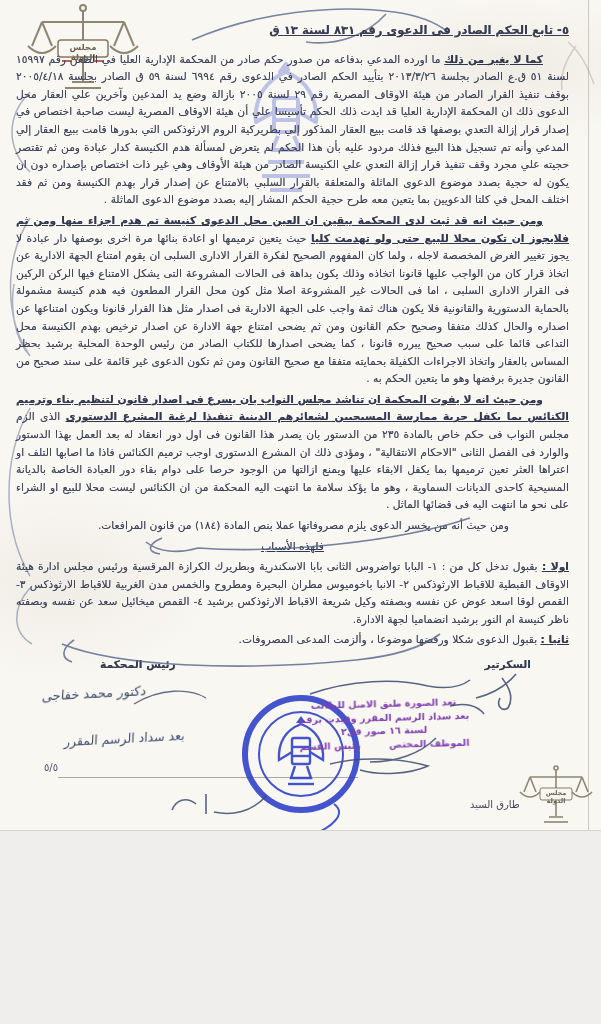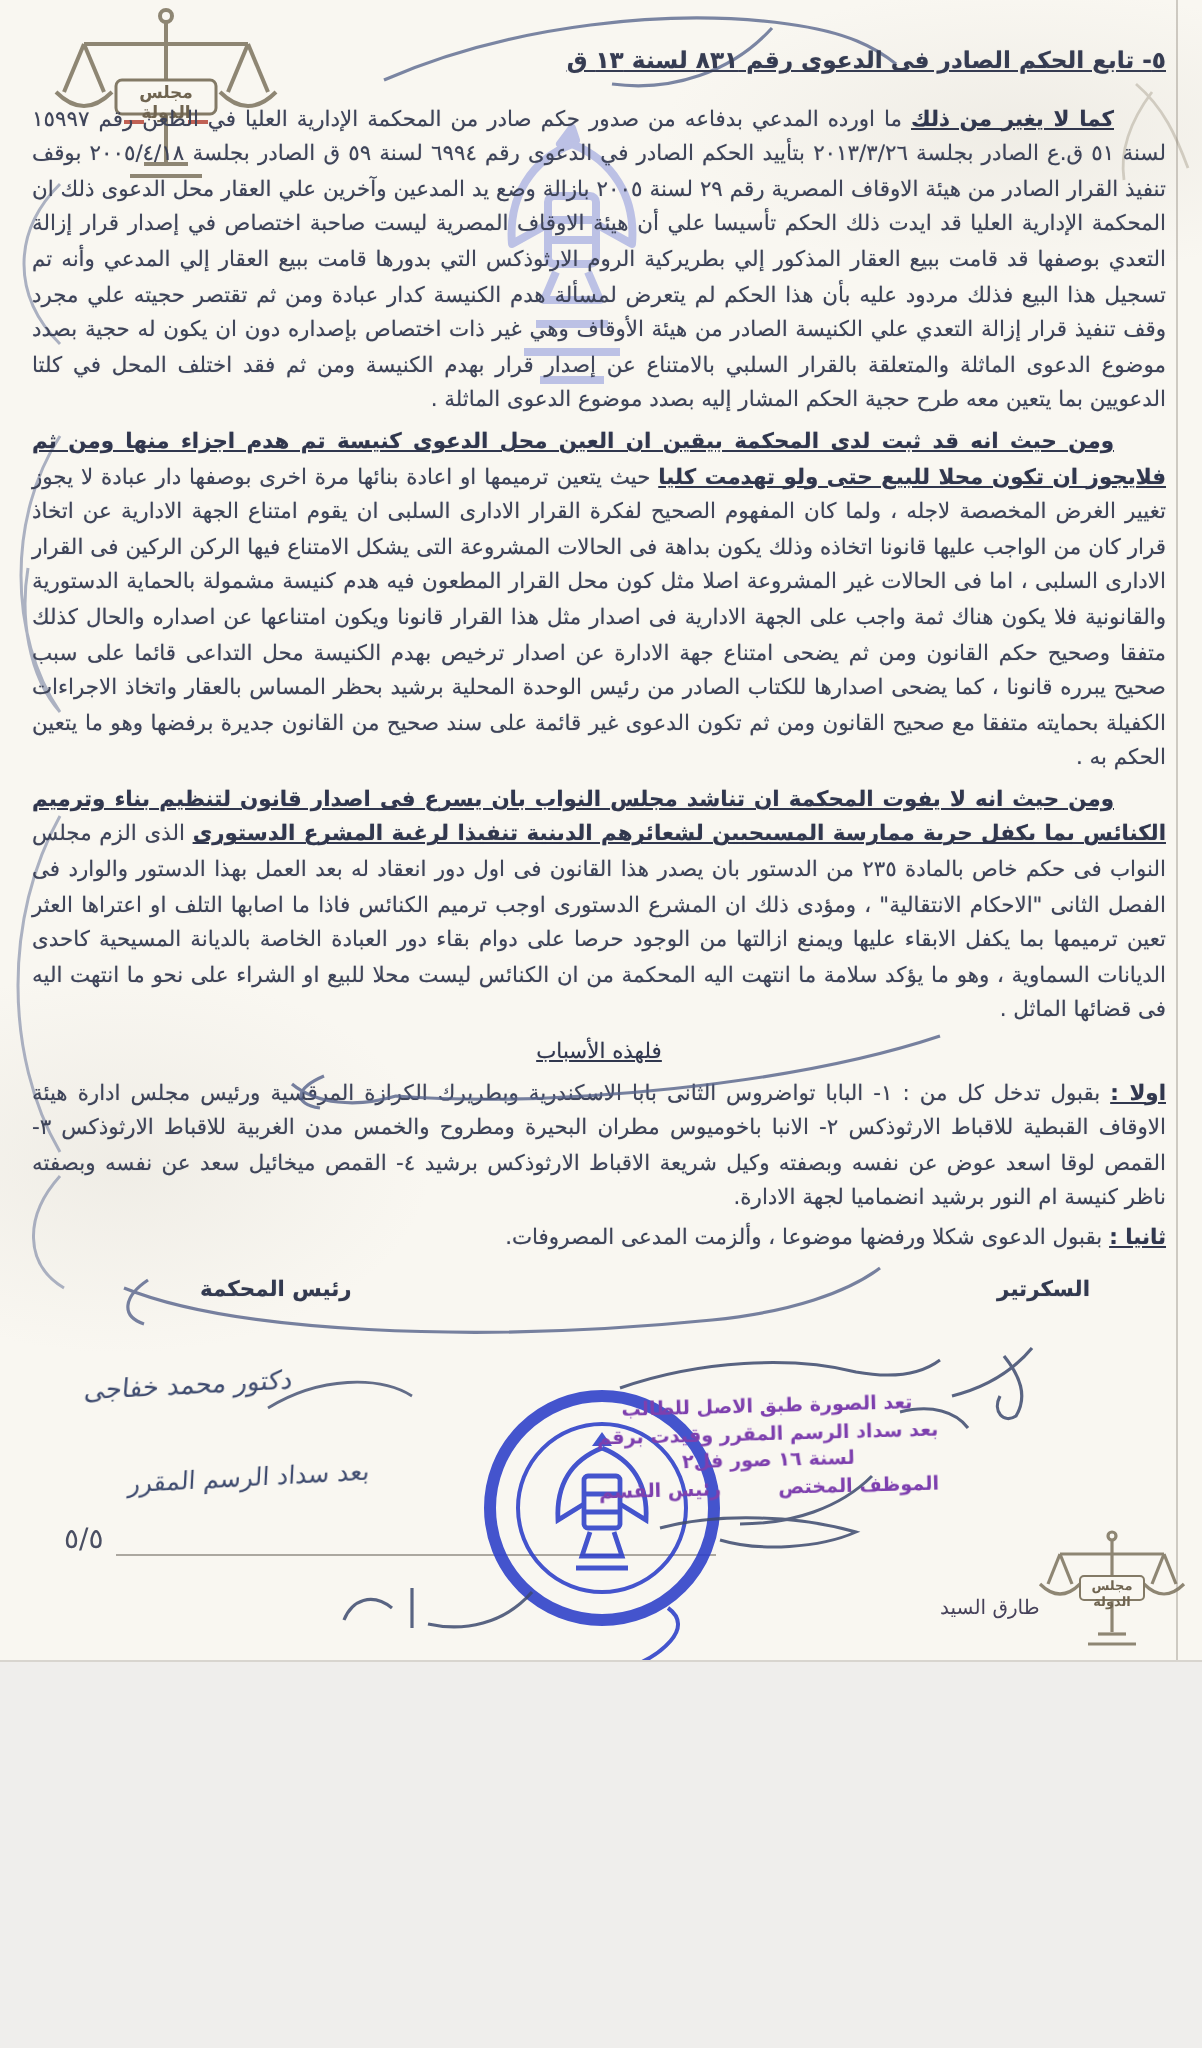--- a/index.html
+++ b/index.html
@@ -7,35 +7,35 @@
   .canvas{position:relative;width:601px;height:1024px;background:#efeeec;overflow:hidden;}
   .page{
     position:absolute;top:0;left:0;width:601px;height:830px;overflow:hidden;direction:rtl;
     background:
       radial-gradient(ellipse 300px 120px at 85% 8%, rgba(210,205,195,.25), transparent 60%),
       radial-gradient(ellipse 260px 160px at 10% 70%, rgba(205,200,190,.22), transparent 60%),
       #f9f7f1;
     border-bottom:1px solid #d8d5cf;
   }
   .edge-right{position:absolute;top:0;right:12px;width:1px;height:830px;background:rgba(125,118,105,.35);}
-  .flow{position:absolute;top:22px;right:18px;left:16px;color:#3e4459;font-size:10.7px;line-height:17.6px;text-align:justify;text-shadow:0 0 .4px rgba(62,68,89,.55);}
+  .flow{position:absolute;top:22px;right:32px;left:16px;color:#3e4459;font-size:10.7px;line-height:17.6px;text-align:justify;text-shadow:0 0 .4px rgba(62,68,89,.55);}
   .case-line{font-size:11.6px;text-decoration:underline;margin:0 0 11px 0;font-weight:bold;color:#363c52;}
   .para{margin:0 0 3px 0;text-indent:26px;}
   .lead{font-weight:bold;text-decoration:underline;color:#31374e;}
   .plain-line{margin:0 0 2px 0;text-indent:60px;}
   .center-title{text-align:center;font-weight:normal;text-decoration:underline;margin:3px 0 3px;color:#31374e;}
   .ruling-title{font-weight:bold;text-decoration:underline;margin:0 0 2px;color:#31374e;}
   .item{margin:0 0 2px 0;}
   .item-label{font-weight:bold;text-decoration:underline;color:#31374e;margin-top:17px;}
   .sig-row{display:flex;justify-content:space-between;margin-top:8px;padding:0 38px 0 84px;font-weight:bold;color:#333a50;}
   .sig-title{}
   .hand{position:absolute;color:#3d4a6e;transform:rotate(-4deg);letter-spacing:-.5px;filter:blur(.3px);font-size:12px;}
   .pres-sign{left:42px;top:686px;font-size:13px;transform:rotate(-3deg) skewX(-8deg);}
   .fee-note{left:64px;top:731px;font-size:12.5px;transform:rotate(-3deg) skewX(-6deg);}
-  .page-num{position:absolute;left:32px;top:762px;font-size:14px;color:#4a4f63;}
+  .page-num{position:absolute;left:44px;top:762px;font-size:10px;color:#4a4f63;}
   .pn-line{position:absolute;left:58px;top:777px;width:300px;height:1px;background:rgba(110,104,92,.55);}
   .clerk-name{position:absolute;left:436px;top:799px;font-size:10px;color:#47425a;filter:blur(.25px);margin-left:34px;}
   .stamp-text{position:absolute;left:293px;top:697px;width:182px;direction:rtl;text-align:center;color:#7d3fae;font-weight:bold;font-size:9.6px;line-height:13.5px;filter:blur(.25px);transform:rotate(-1.5deg);}
   .stamp-sign-row{display:flex;justify-content:space-between;padding:0 6px;}
   .abs{position:absolute;}
   svg{display:block;}
 </style>
 </head>
 <body>
 
@@ -109,20 +109,21 @@
 
     <div class="flow">
       <div class="case-line">٥- تابع الحكم الصادر فى الدعوى رقم ٨٣١ لسنة ١٣ ق</div>
 
       <p class="para"><span class="lead">كما لا يغير من ذلك</span> <span>ما اورده المدعي بدفاعه من صدور حكم صادر من المحكمة الإدارية العليا في الطعن رقم ١٥٩٩٧ لسنة ٥١ ق.ع الصادر بجلسة ٢٠١٣/٣/٢٦ بتأييد الحكم الصادر في الدعوى رقم ٦٩٩٤ لسنة ٥٩ ق الصادر بجلسة ٢٠٠٥/٤/١٨ بوقف تنفيذ القرار الصادر من هيئة الاوقاف المصرية رقم ٢٩ لسنة ٢٠٠٥ بازالة وضع يد المدعين وآخرين علي العقار محل الدعوى ذلك ان المحكمة الإدارية العليا قد ايدت ذلك الحكم تأسيسا علي أن هيئة الاوقاف المصرية ليست صاحبة اختصاص في إصدار قرار إزالة التعدي بوصفها قد قامت ببيع العقار المذكور إلي بطريركية الروم الارثوذكس التي بدورها قامت ببيع العقار إلي المدعي وأنه تم تسجيل هذا البيع فذلك مردود عليه بأن هذا الحكم لم يتعرض لمسألة هدم الكنيسة كدار عبادة ومن ثم تقتصر حجيته علي مجرد وقف تنفيذ قرار إزالة التعدي علي الكنيسة الصادر من هيئة الأوقاف وهي غير ذات اختصاص بإصداره دون ان يكون له حجية بصدد موضوع الدعوى الماثلة والمتعلقة بالقرار السلبي بالامتناع عن إصدار قرار بهدم الكنيسة ومن ثم فقد اختلف المحل في كلتا الدعويين بما يتعين معه طرح حجية الحكم المشار إليه بصدد موضوع الدعوى الماثلة .</span></p>
 
       <p class="para"><span class="lead">ومن حيث انه قد ثبت لدى المحكمة بيقين ان العين محل الدعوى كنيسة تم هدم اجزاء منها ومن ثم فلايجوز ان تكون محلا للبيع حتى ولو تهدمت كليا</span> <span>حيث يتعين ترميمها او اعادة بنائها مرة اخرى بوصفها دار عبادة لا يجوز تغيير الغرض المخصصة لاجله ، ولما كان المفهوم الصحيح لفكرة القرار الادارى السلبى ان يقوم امتناع الجهة الادارية عن اتخاذ قرار كان من الواجب عليها قانونا اتخاذه وذلك يكون بداهة فى الحالات المشروعة التى يشكل الامتناع فيها الركن الركين فى القرار الادارى السلبى ، اما فى الحالات غير المشروعة اصلا مثل كون محل القرار المطعون فيه هدم كنيسة مشمولة بالحماية الدستورية والقانونية فلا يكون هناك ثمة واجب على الجهة الادارية فى اصدار مثل هذا القرار قانونا ويكون امتناعها عن اصداره والحال كذلك متفقا وصحيح حكم القانون ومن ثم يضحى امتناع جهة الادارة عن اصدار ترخيص بهدم الكنيسة محل التداعى قائما على سبب صحيح يبرره قانونا ، كما يضحى اصدارها للكتاب الصادر من رئيس الوحدة المحلية برشيد بحظر المساس بالعقار واتخاذ الاجراءات الكفيلة بحمايته متفقا مع صحيح القانون ومن ثم تكون الدعوى غير قائمة على سند صحيح من القانون جديرة برفضها وهو ما يتعين الحكم به .</span></p>
 
       <p class="para"><span class="lead">ومن حيث انه لا يفوت المحكمة ان تناشد مجلس النواب بان يسرع فى اصدار قانون لتنظيم بناء وترميم الكنائس بما يكفل حرية ممارسة المسيحيين لشعائرهم الدينية تنفيذا لرغبة المشرع الدستورى</span> <span>الذى الزم مجلس النواب فى حكم خاص بالمادة ٢٣٥ من الدستور بان يصدر هذا القانون فى اول دور انعقاد له بعد العمل بهذا الدستور والوارد فى الفصل الثانى "الاحكام الانتقالية" ، ومؤدى ذلك ان المشرع الدستورى اوجب ترميم الكنائس فاذا ما اصابها التلف او اعتراها العثر تعين ترميمها بما يكفل الابقاء عليها ويمنع ازالتها من الوجود حرصا على دوام بقاء دور العبادة الخاصة بالديانة المسيحية كاحدى الديانات السماوية ، وهو ما يؤكد سلامة ما انتهت اليه المحكمة من ان الكنائس ليست محلا للبيع او الشراء على نحو ما انتهت اليه فى قضائها الماثل .</span></p>
 
+      <p class="plain-line">ومن حيث أنه من يخسر الدعوى يلزم مصروفاتها عملا بنص المادة (١٨٤) من قانون المرافعات.</p>
 
       <div class="center-title">فلهذه الأسباب</div>
 
       <p class="item"><span class="item-label">اولا :</span> <span>بقبول تدخل كل من : ١- البابا تواضروس الثانى بابا الاسكندرية وبطريرك الكرازة المرقسية ورئيس مجلس ادارة هيئة الاوقاف القبطية للاقباط الارثوذكس ٢- الانبا باخوميوس مطران البحيرة ومطروح والخمس مدن الغربية للاقباط الارثوذكس ٣- القمص لوقا اسعد عوض عن نفسه وبصفته وكيل شريعة الاقباط الارثوذكس برشيد ٤- القمص ميخائيل سعد عن نفسه وبصفته ناظر كنيسة ام النور برشيد انضماميا لجهة الادارة.</span></p>
       <p class="item"><span class="item-label">ثانيا :</span> <span>بقبول الدعوى شكلا ورفضها موضوعا ، وألزمت المدعى المصروفات.</span></p>
 
       <div class="sig-row">
         <div>السكرتير</div>
         <div class="sig-title">رئيس المحكمة</div>
       </div>

